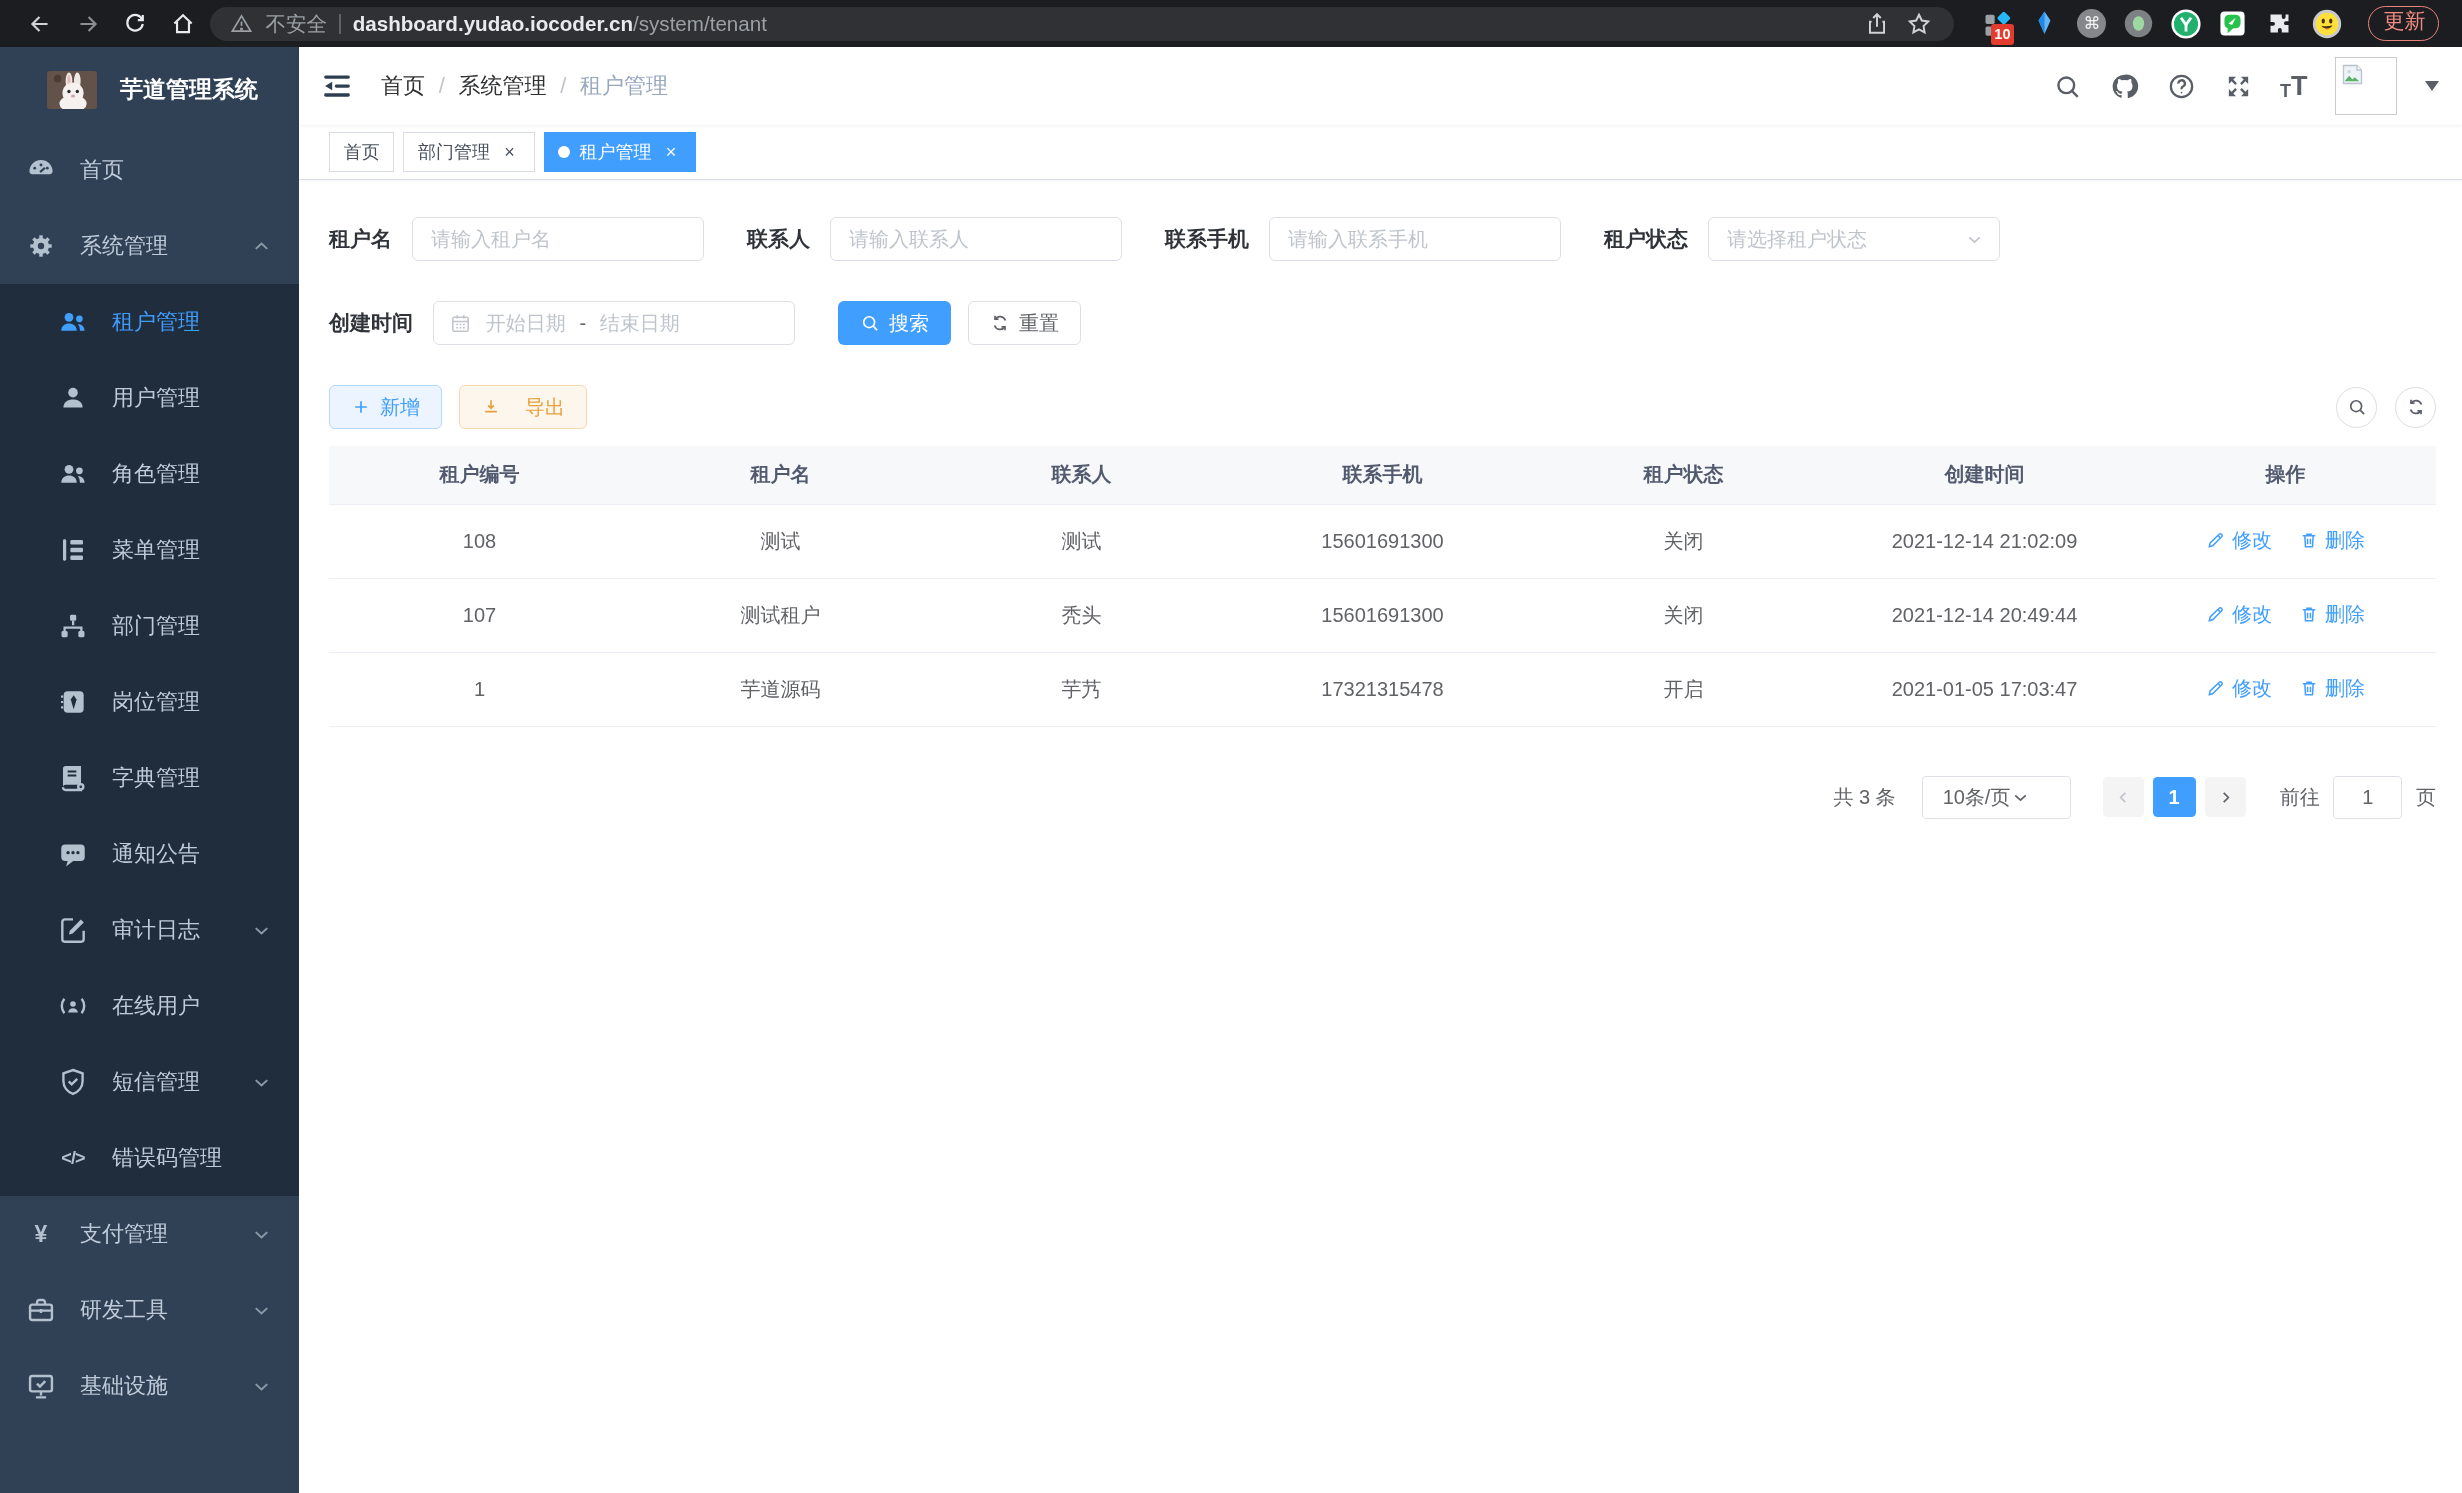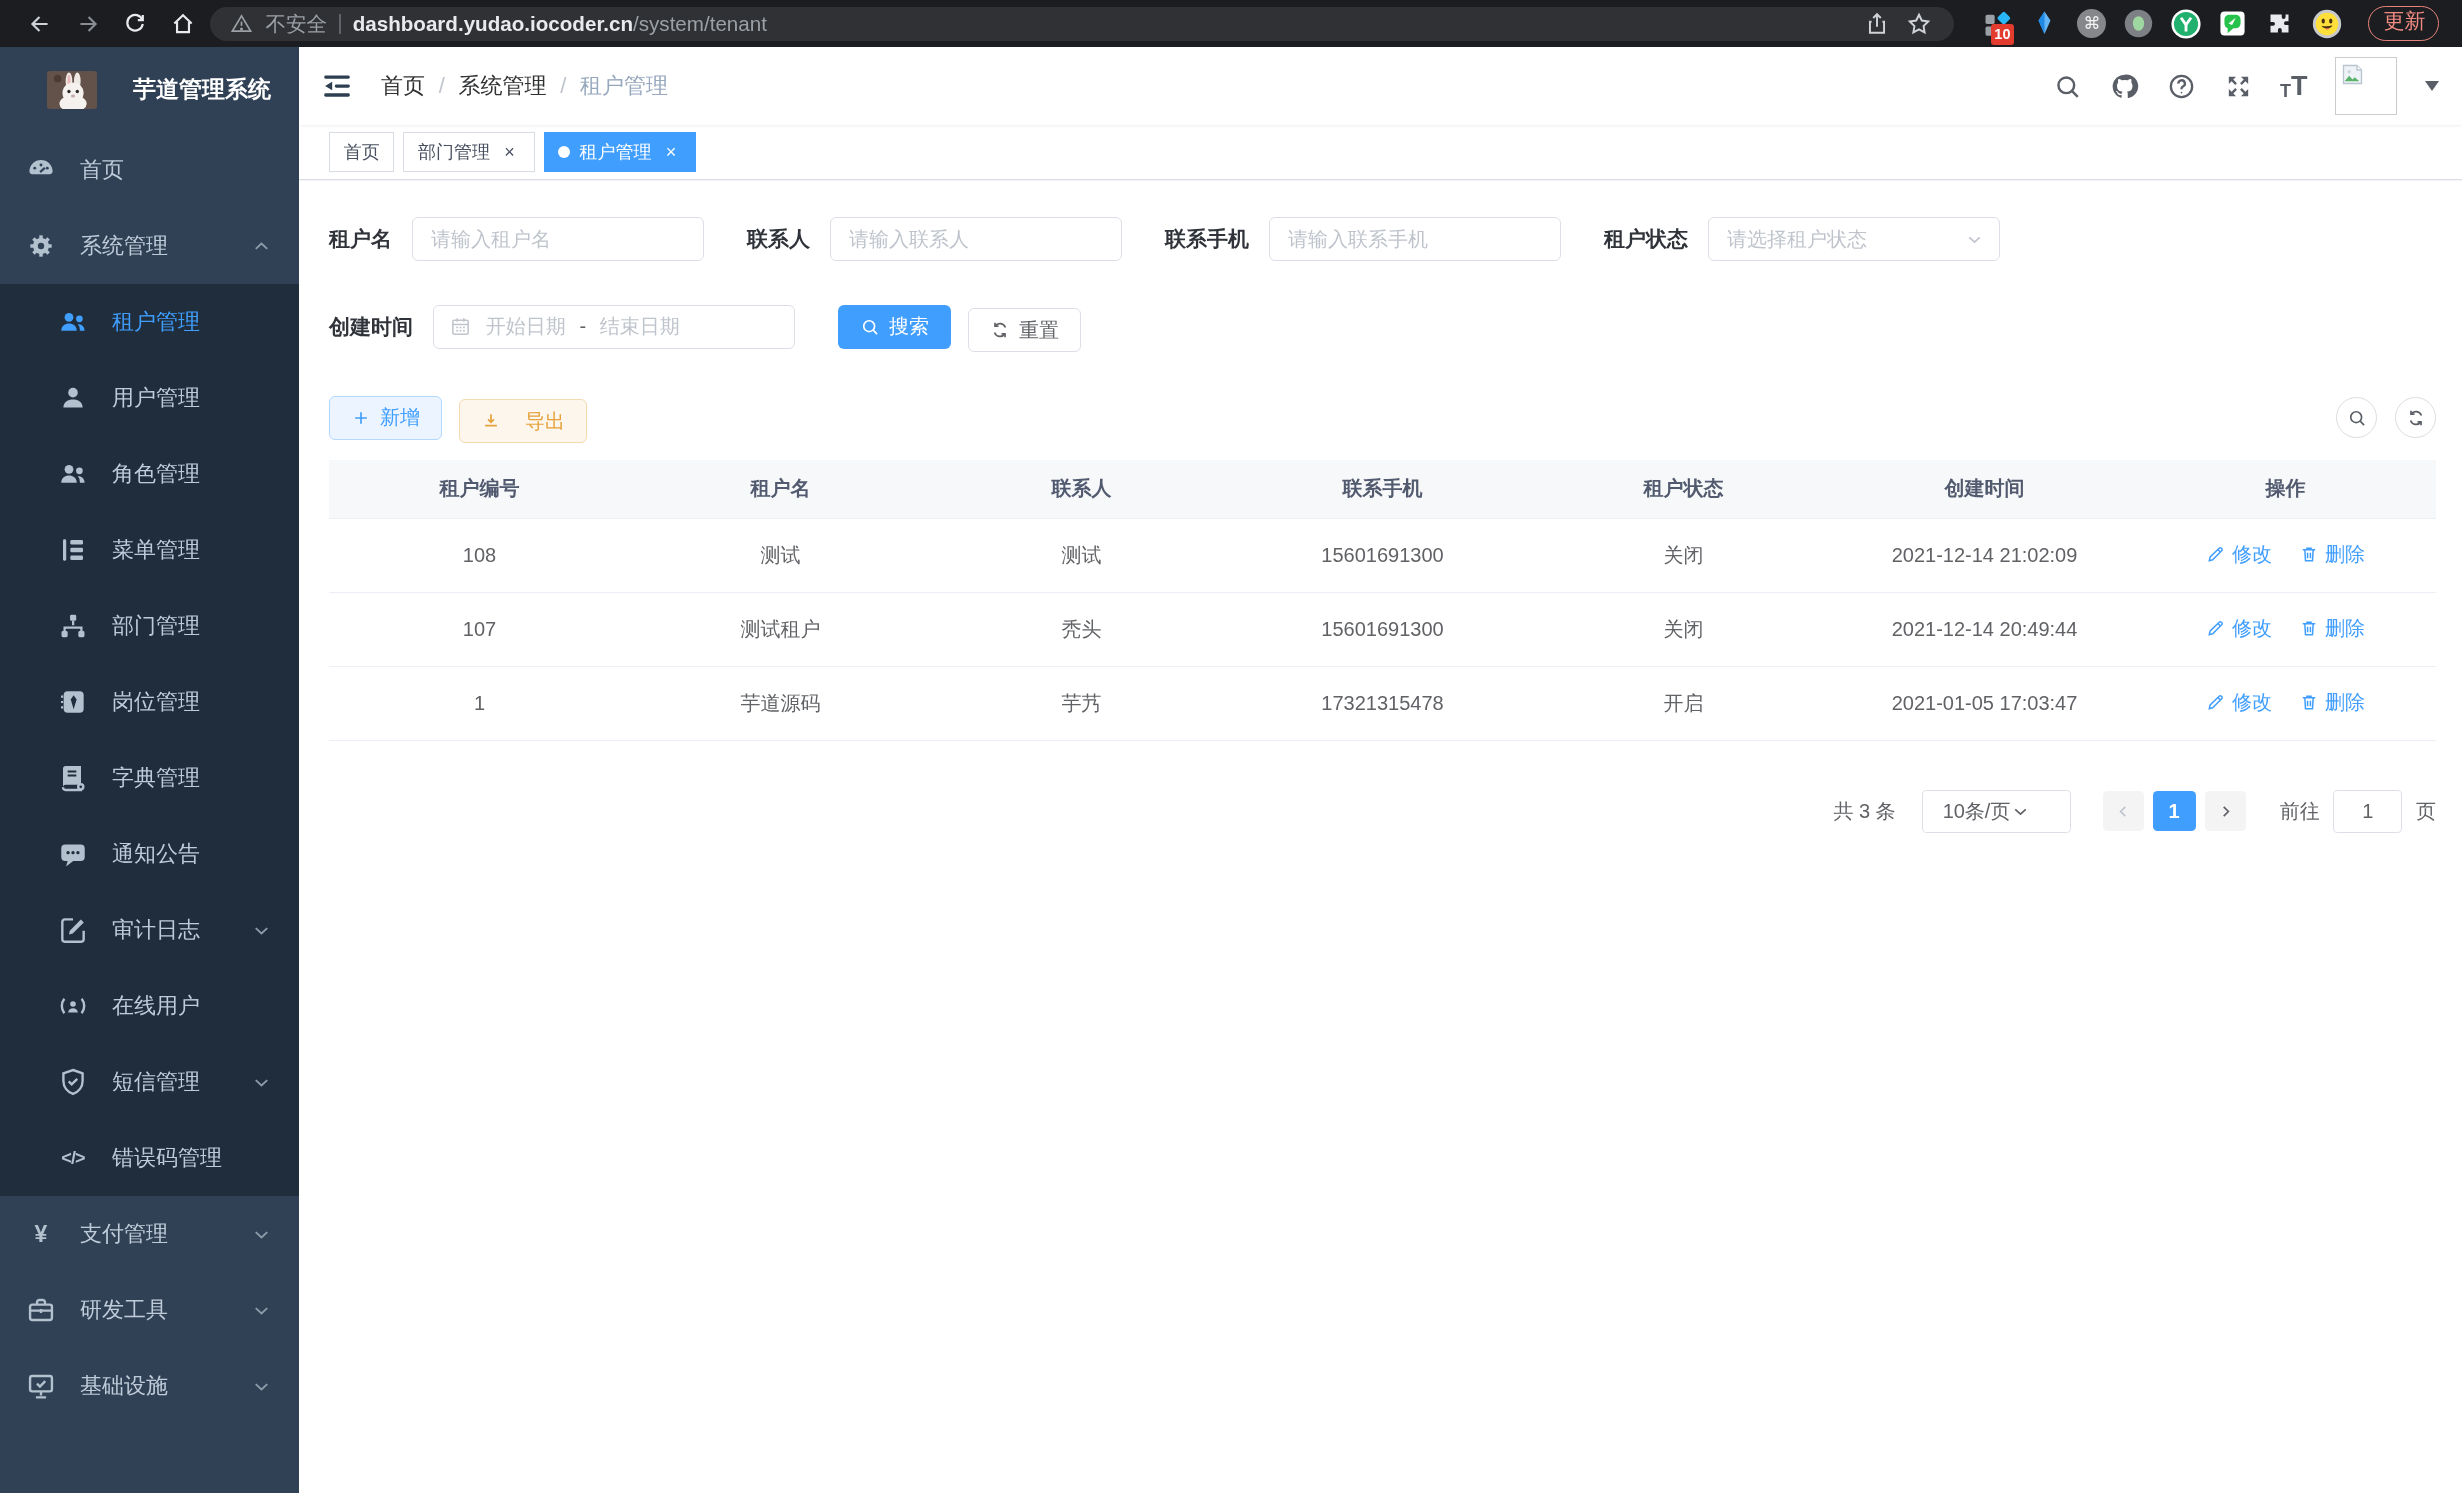--- a/index.html
+++ b/index.html
@@ -22,21 +22,21 @@
   .ext-badge { position:absolute; left:7.6px; bottom:-6px; background:#e33b2e; color:#fff; font-size:14.5px; line-height:1; padding:3px 3.8px; border-radius:3px; font-weight:700; }
   .cmd-chip { width:29px; height:29px; border-radius:50%; background:#85878a; color:#f2f2f2; font-size:17px; display:flex; align-items:center; justify-content:center; }
   .update-pill { margin-left:18px; border:1.5px solid #e8837b; color:#f28b82; border-radius:20px; height:35px; padding:0 12px 0 15px; display:flex; align-items:center; gap:12px; font-size:21px; cursor:pointer;flex-direction:column; }
   .update-dots { font-size:21px; letter-spacing:0; }
 
   
   .app { display:flex; height:1447px; }
 
   
   .sidebar { width:299px; flex:none; background:#304156; color:#bfcbd9; overflow:hidden; }
-  .logo-row { height:85px; display:flex; align-items:center; padding-left:47px; gap:36px; cursor:pointer; }
+  .logo-row { height:85px; display:flex; align-items:center; padding-left:47px; gap:23px; cursor:pointer; }
   .logo-img { width:50px; height:38px; border-radius:3px; overflow:hidden; flex:none; }
   .logo-title { color:#fff; font-size:23px; font-weight:700; }
   .mi { height:76px; display:flex; align-items:center; padding:0 26px 0 25px; font-size:22px; cursor:pointer; }
   .mi-icon { width:32px; height:32px; margin-right:23px; color:#b3c0cd; flex:none; }
   .mi-icon svg { width:32px; height:32px; }
   .mi-label { flex:1; white-space:nowrap; }
   .mi-arrow { width:23px; height:23px; color:#8d9aa8; flex:none; }
   .mi-arrow svg { width:23px; height:23px; }
   .submenu { background:#1f2d3d; }
   .submenu .mi { padding-left:57px; }
@@ -83,21 +83,21 @@
   .date-range { width:362px; height:44px; border:1.5px solid #dcdfe6; border-radius:6px; display:flex; align-items:center; padding:0 15px; font-size:20px; color:#bfc4cc; gap:13.7px; cursor:pointer; }
   .date-range .dr-ic { width:23px; height:23px; color:#c0c4cc; flex:none; }
   .dr-ic svg { width:23px; height:23px; }
   .dr-sep { color:#606266; }
   .btn { height:44px; border-radius:6px; font-size:20px; display:inline-flex; align-items:center; gap:9px; padding:0 21px; border:1.5px solid transparent; cursor:pointer; font-family:inherit; white-space:nowrap; }
   .btn svg { width:20px; height:20px; }
   .btn-primary { background:#409EFF; color:#fff; }
   .btn-default { background:#fff; border-color:#dcdfe6; color:#606266; }
   .btn-plain-primary { background:#ecf5ff; border-color:#b3d8ff; color:#409EFF; }
   .btn-plain-warning { background:#fdf6ec; border-color:#f5dab1; color:#e6a23c;gap:24px; }
-  .btn + .btn { margin-left:17px;margin-top:7px; }
+  .btn + .btn { margin-left:17px; }
 
   .toolbar-row { display:flex; align-items:center; margin-top:3px; margin-bottom:17px; }
   .tool-circles { margin-left:auto; display:flex; gap:18px; }
   .circle-btn { width:41px; height:41px; border-radius:50%; border:1.5px solid #dcdde0; background:#fff; color:#5a5e66; display:flex; align-items:center; justify-content:center; cursor:pointer; }
   .circle-btn svg { width:20px; height:20px; }
 
   table.grid { width:100%; border-collapse:collapse; table-layout:fixed; }
   .grid th { height:58px; background:#f7f8fa; color:#515a6e; font-size:20px; font-weight:700; border-bottom:0.8px solid #ebeef5; text-align:center; }
   .grid td { height:74px; text-align:center; font-size:20px; color:#606266; border-bottom:0.8px solid #ebeef5; background:#fff; }
   .row-link { color:#409EFF; display:inline-flex; align-items:center; gap:6px; font-size:20px; margin:0 10.7px; cursor:pointer; }

